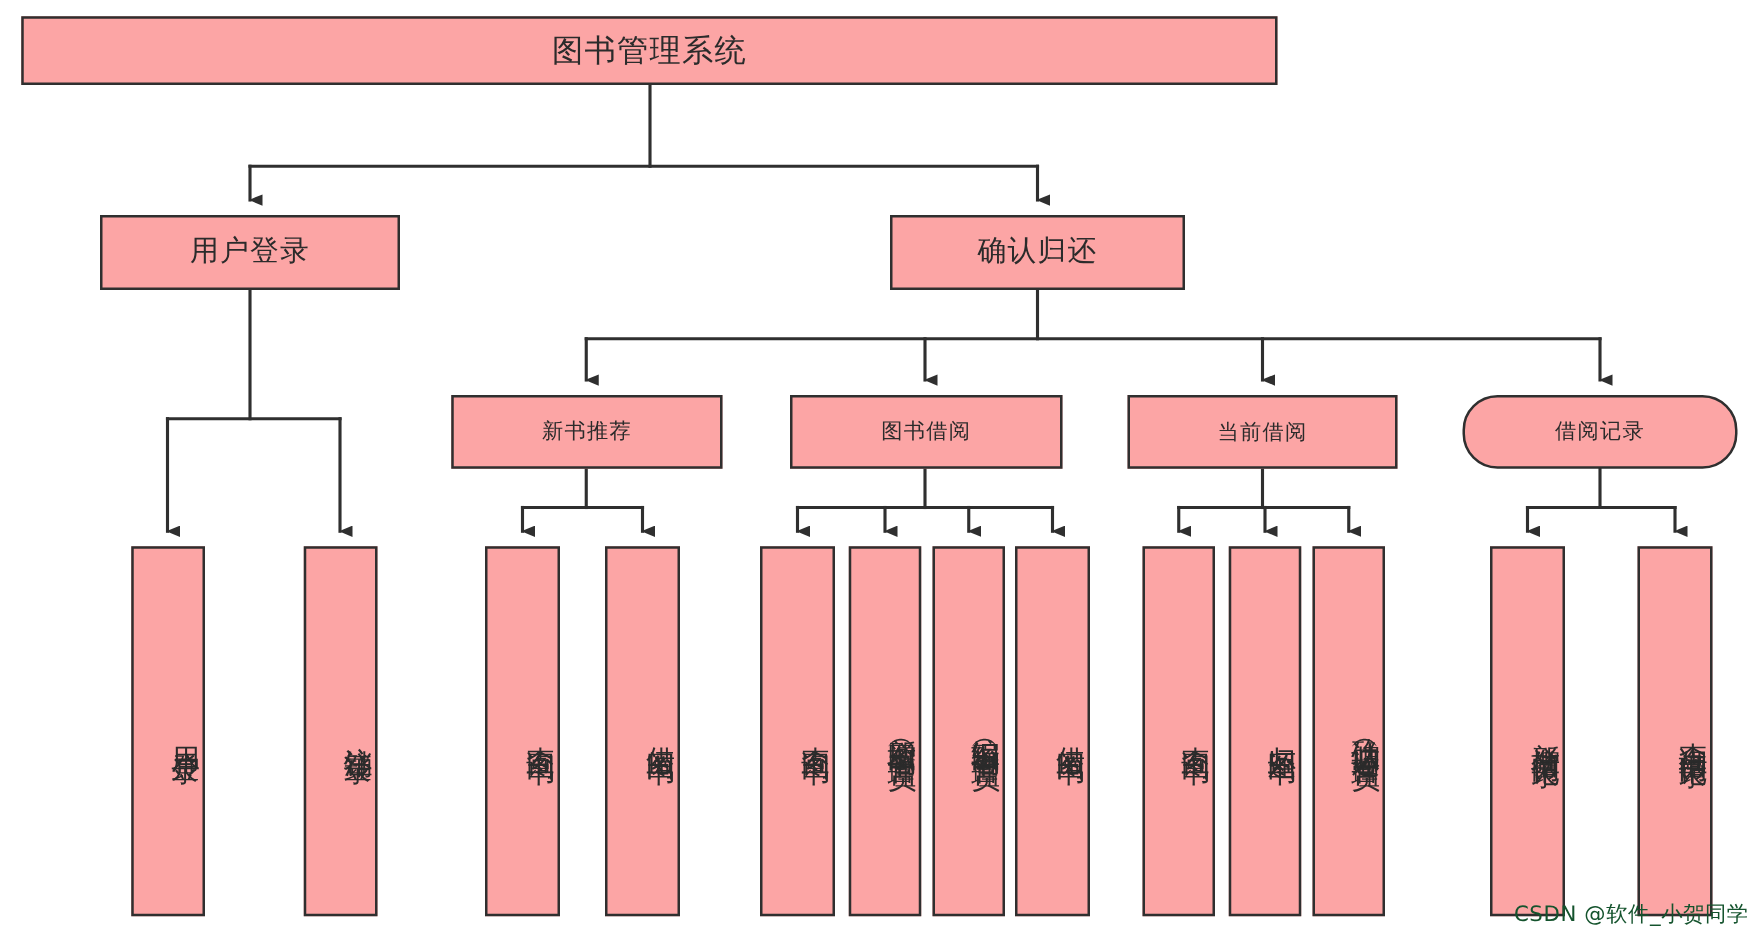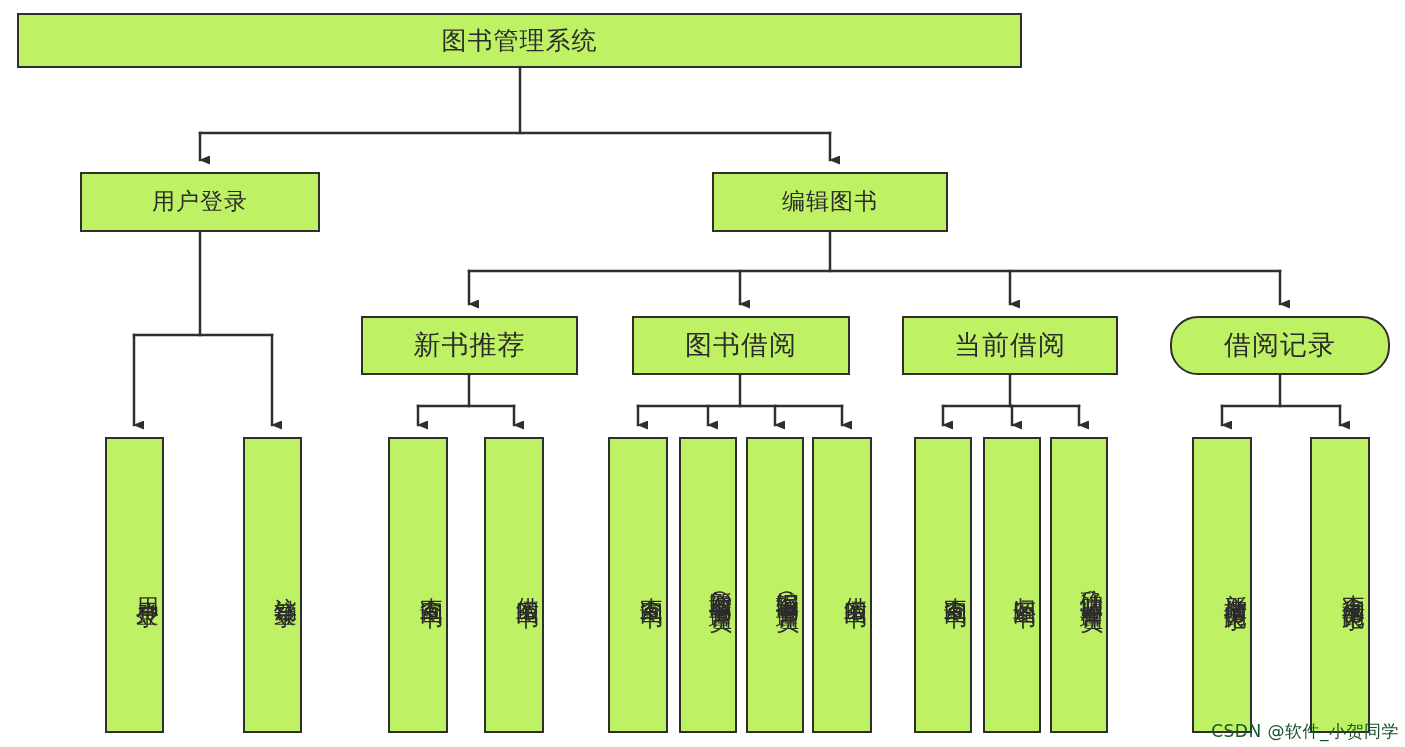--- a/index.html
+++ b/index.html
@@ -18,30 +18,30 @@
   svg#diagram-svg{
     position:absolute;
     left:0; top:0;
     width:1405px;
     height:747px;
   }
   .node-box{
     position:absolute;
     box-sizing:border-box;
     border:2.5px solid #2f2f2f;
-    background:#bef264;
+    background:#fca5a5;
     display:flex;
     align-items:center;
     justify-content:center;
     text-align:right;
     line-height:1.28;
   }
   .node-root{ font-size:25px; letter-spacing:1px; }
   .node-l2{ font-size:23px; letter-spacing:1px; }
-  .node-l3{ font-size:27px; letter-spacing:1px; }
+  .node-l3{ font-size:17px; letter-spacing:1px; }
   .node-leaf{
     font-size:23px;
     writing-mode:vertical-rl;
     text-orientation:upright;
     letter-spacing:3px;
     padding:6px 0;
     align-items:flex-start;
     justify-content:center;
   }
   .leaf-text{
@@ -116,21 +116,21 @@
   </svg>
 
   <div class="node-box node-root" style="left:17px; top:13px; width:1005px; height:55px;">
     <span>图书管理系统</span>
   </div>
 
   <div class="node-box node-l2" style="left:80px; top:172px; width:240px; height:60px;">
     <span>用户登录</span>
   </div>
   <div class="node-box node-l2" style="left:712px; top:172px; width:236px; height:60px;">
-    <span>编辑图书</span>
+    <span>确认归还</span>
   </div>
 
   <div class="node-box node-l3" style="left:361px; top:316px; width:217px; height:59px;">
     <span>新书推荐</span>
   </div>
   <div class="node-box node-l3" style="left:632px; top:316px; width:218px; height:59px;">
     <span>图书借阅</span>
   </div>
   <div class="node-box node-l3" style="left:902px; top:316px; width:216px; height:59px;font-family:Liberation Serif, serif;">
     <span>当前借阅</span>

